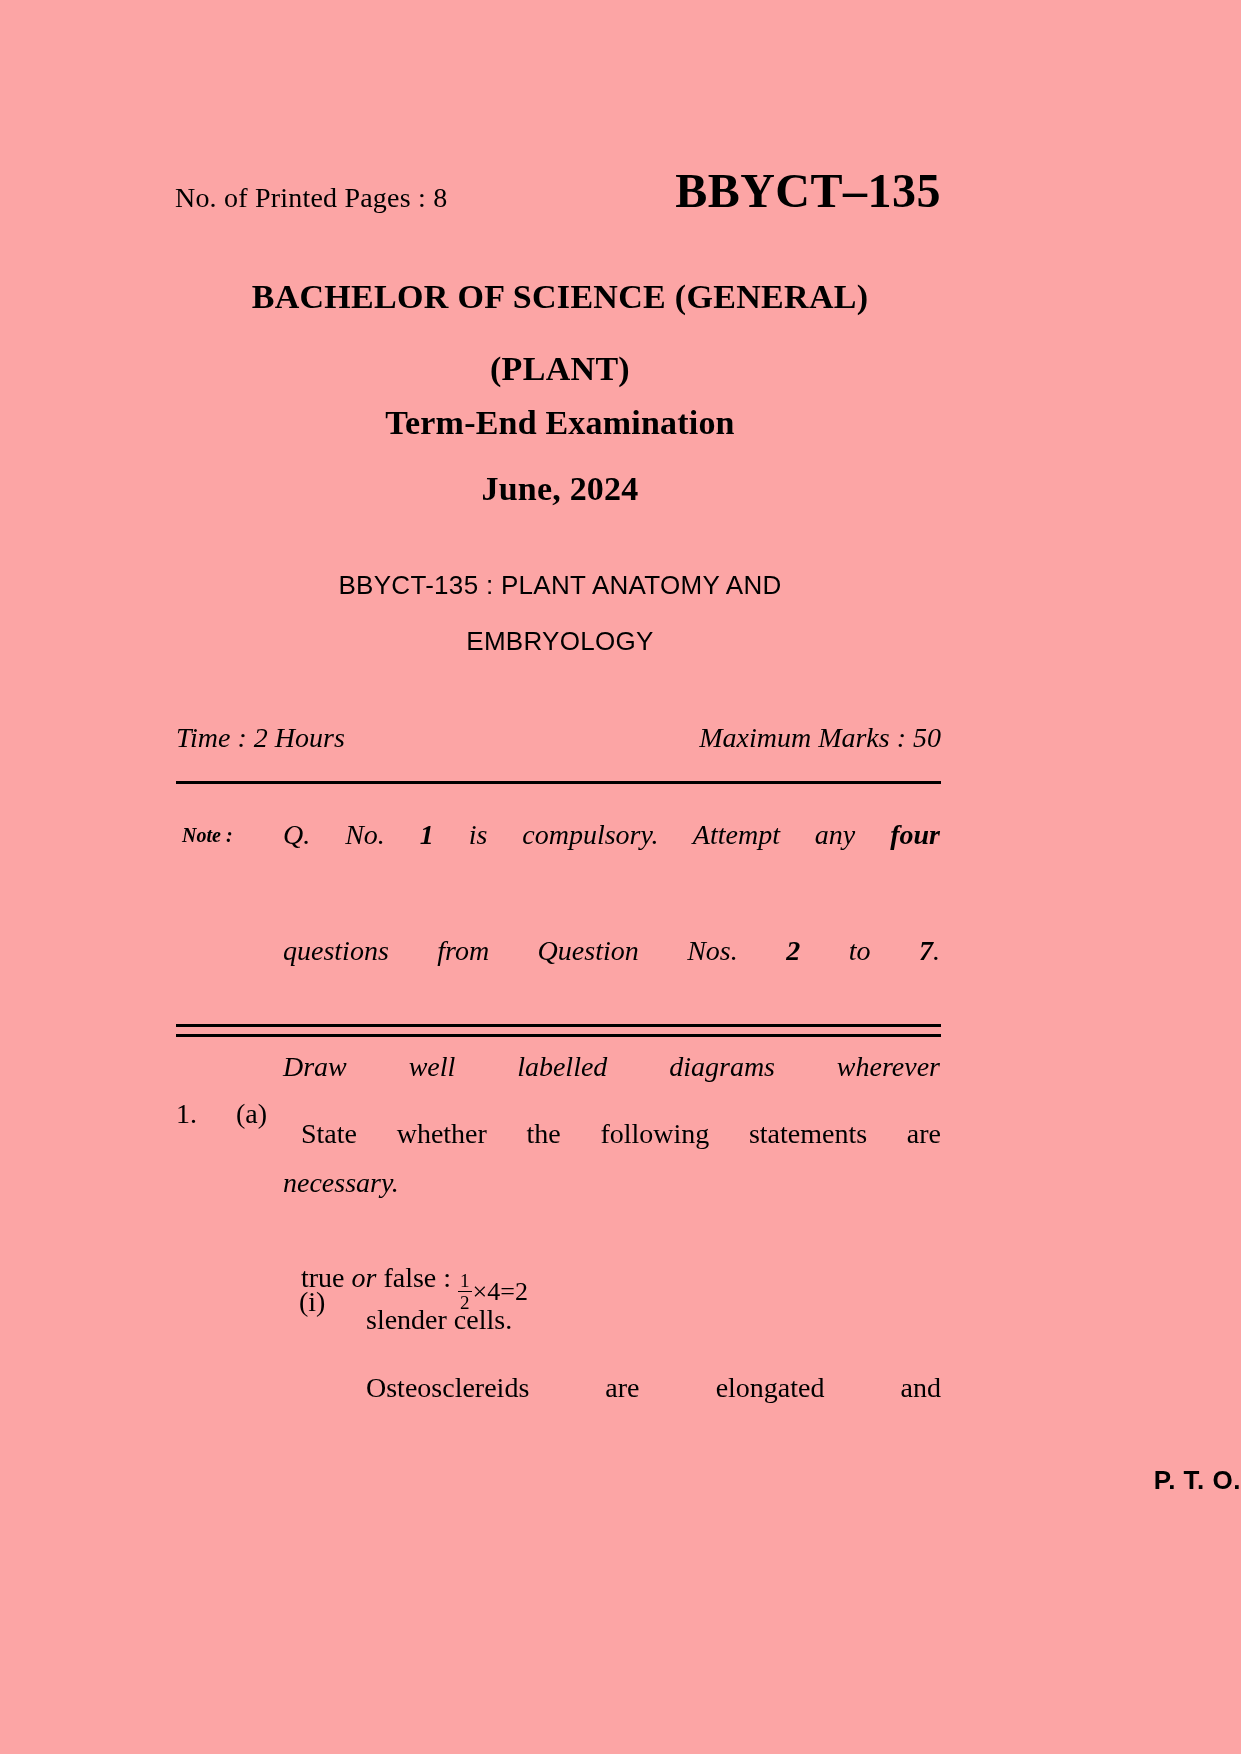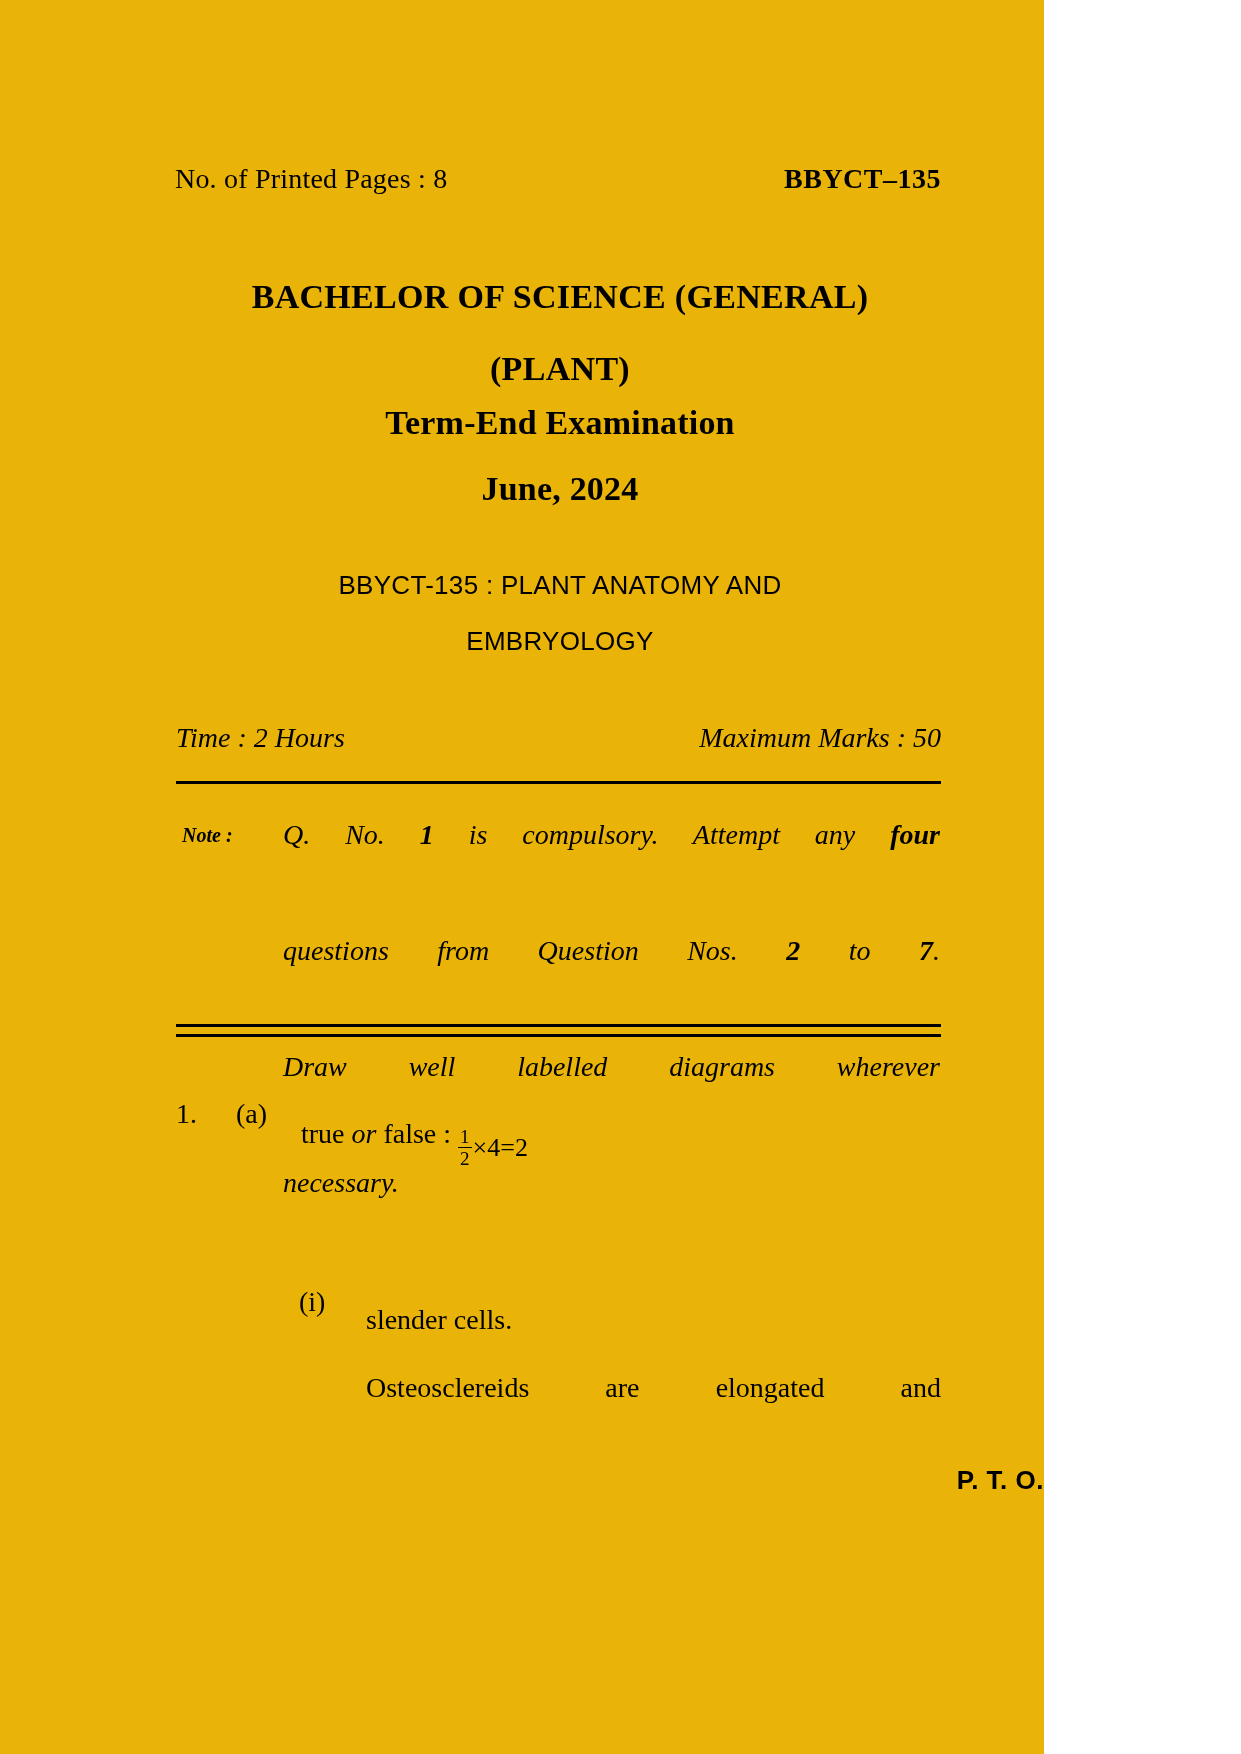--- a/index.html
+++ b/index.html
@@ -12,44 +12,44 @@
     height: 1754px;
     position: relative;
     font-family: "Liberation Serif", "DejaVu Serif", serif;
     color: #000000;
     overflow: hidden;
   }
 
   .page {
     position: absolute;
     left: 0; top: 0;
-    width: 1044px;
+    width: 1241px;
     height: 1754px;
-    background: #eab308;
+    background: #fca5a5;
   }
 
   
   .header-row {
     position: absolute;
     left: 175px;
     top: 163px;
     width: 768px;
     display: flex;
     align-items: baseline;
     justify-content: space-between;
   }
   .printed-pages {
     font-family: "Liberation Serif", "DejaVu Serif", serif;
     font-size: 28px;
     letter-spacing: 0.2px;
     white-space: nowrap;
   }
   .course-code {
     font-family: "Liberation Serif", "DejaVu Serif", serif;
-    font-size: 28px;
+    font-size: 48px;
     font-weight: bold;
     letter-spacing: 0.5px;
     white-space: nowrap;
     margin-right: 2px;
   }
 
   
   .title-block {
     position: absolute;
     left: 155px;
@@ -314,20 +314,21 @@
       <span class="ln last">necessary.</span>
     </div>
   </div>
 
   <div class="rule-double"></div>
 
   <div class="q-block">
     <span class="q-num">1.</span>
     <span class="q-sub">(a)</span>
     <div class="q-text">
+      <span class="ln">State whether the following statements are</span>
       <span class="ln last marks-row">
         <span><span>true </span><span class="ital">or</span><span> false :</span></span>
         <span class="frac">
             <span class="stack">
               <span class="num">1</span>
               <span class="den">2</span>
             </span>
             <span>×4=2</span>
           </span>
       </span>

